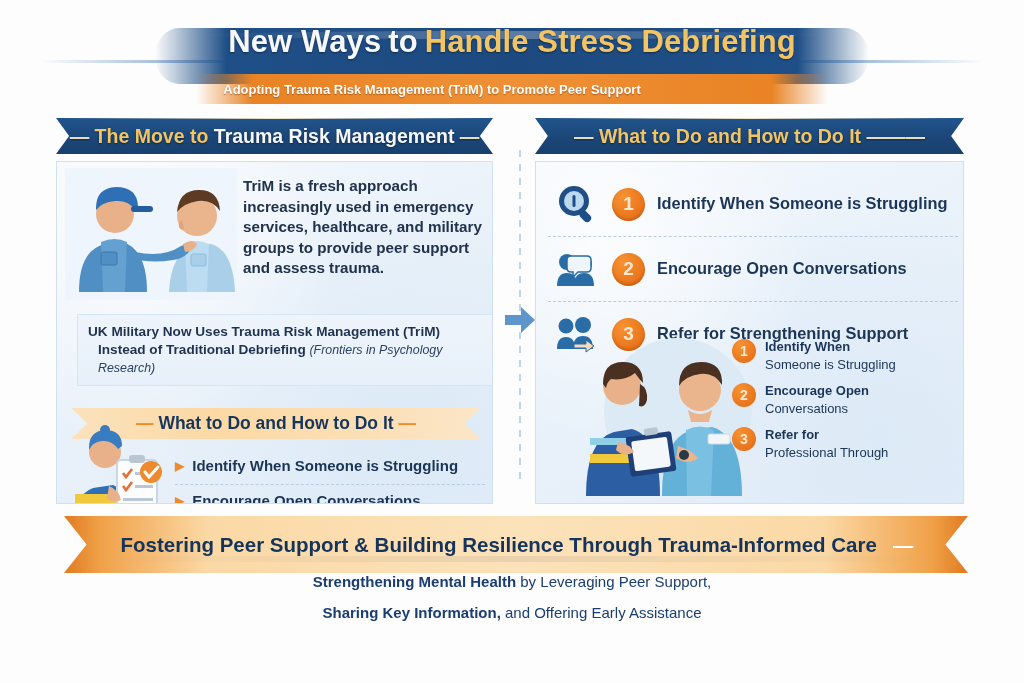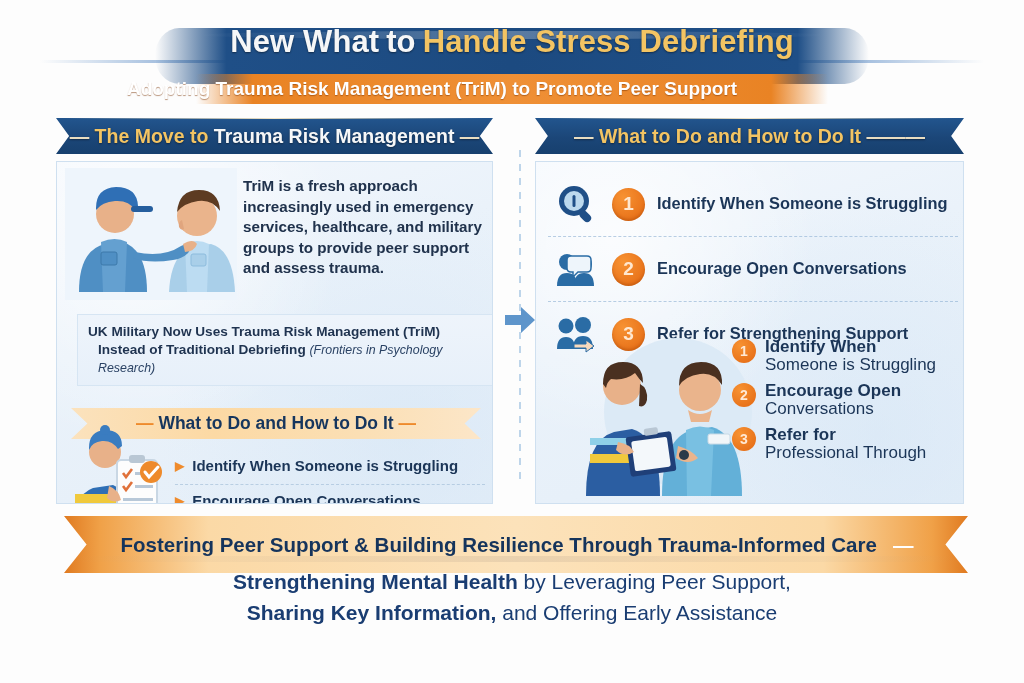--- a/index.html
+++ b/index.html
@@ -40,21 +40,21 @@
   .t-sp{display:inline-block;width:7px;}
 
   
   .subtitle-band{
     position:absolute;left:196px;top:74px;width:632px;height:30px;
     background:linear-gradient(90deg,rgba(255,255,255,0) 0%,#e98324 9%,#ef9036 50%,#e98324 91%,rgba(255,255,255,0) 100%);
   }
   .subtitle-text{
     position:absolute;left:0;top:75px;width:864px;height:28px;
     display:flex;align-items:center;justify-content:center;
-    color:#ffffff;font-size:19px;font-weight:bold;white-space:nowrap;
+    color:#ffffff;font-size:13px;font-weight:bold;white-space:nowrap;
     text-shadow:0 1px 1px rgba(120,50,0,.5);
   }
 
   
   .panel{position:absolute;top:118px;height:390px;}
   .panel-left{left:52px;width:445px;}
   .panel-right{left:531px;width:437px;}
 
   .ribbon{
     position:relative;height:36px;margin:0 4px;
@@ -148,21 +148,21 @@
   
   .r-illo{position:absolute;left:30px;top:176px;width:220px;height:158px;}
   .r-list{position:absolute;left:196px;top:176px;width:210px;}
   .r-item{display:flex;align-items:flex-start;gap:9px;margin-bottom:9px;}
   .r-num{
     width:24px;height:24px;border-radius:50%;flex:0 0 24px;margin-top:1px;
     background:radial-gradient(circle at 34% 28%,#f79232,#e8721a 75%);
     color:#ffe9d5;font-size:14px;font-weight:bold;
     display:flex;align-items:center;justify-content:center;
   }
-  .r-txt{color:#1b3557;font-size:17px;line-height:17.5px;}
+  .r-txt{color:#1b3557;font-size:13px;line-height:17.5px;}
   .r-txt b{font-weight:bold;display:block;}
   .r-txt span{font-weight:normal;display:block;}
 
   
   .divider{
     position:absolute;left:519px;top:150px;width:2px;height:330px;
     background:repeating-linear-gradient(180deg,#bed5ea 0 7px,rgba(255,255,255,0) 7px 14px);
   }
   .arrow{
     position:absolute;left:503px;top:305px;width:34px;height:30px;
@@ -184,35 +184,35 @@
   .bottom-shadow{
     position:absolute;left:70px;top:556px;width:892px;height:6px;
     background:linear-gradient(90deg,rgba(255,255,255,0),rgba(180,160,140,.25),rgba(255,255,255,0));
   }
 
   
   .footer{
     position:absolute;left:0;top:566px;width:1024px;
     text-align:center;color:#1a3d72;
   }
-  .footer div{font-size:21px;line-height:31px;}
+  .footer div{font-size:15px;line-height:31px;}
   .f-bold{font-weight:bold;}
   .f-reg{font-weight:normal;}
 </style>
 </head>
 <body>
 
 <div class="canvas">
 
   <div class="title-wrap">
     <div class="title-rule"></div>
     <div class="title-band"></div>
   </div>
   <div class="title-text">
-    <span class="t-white">New What</span>
+    <span class="t-white">New Ways</span>
     <span class="t-sp"></span>
     <span class="t-white">to</span>
     <span class="t-sp"></span>
     <span class="t-gold">Handle Stress Debriefing</span>
   </div>
 
   <div class="subtitle-band"></div>
   <div class="subtitle-text">Adopting Trauma Risk Management (TriM) to Promote Peer Support</div>
 
   <div class="panel panel-left">

